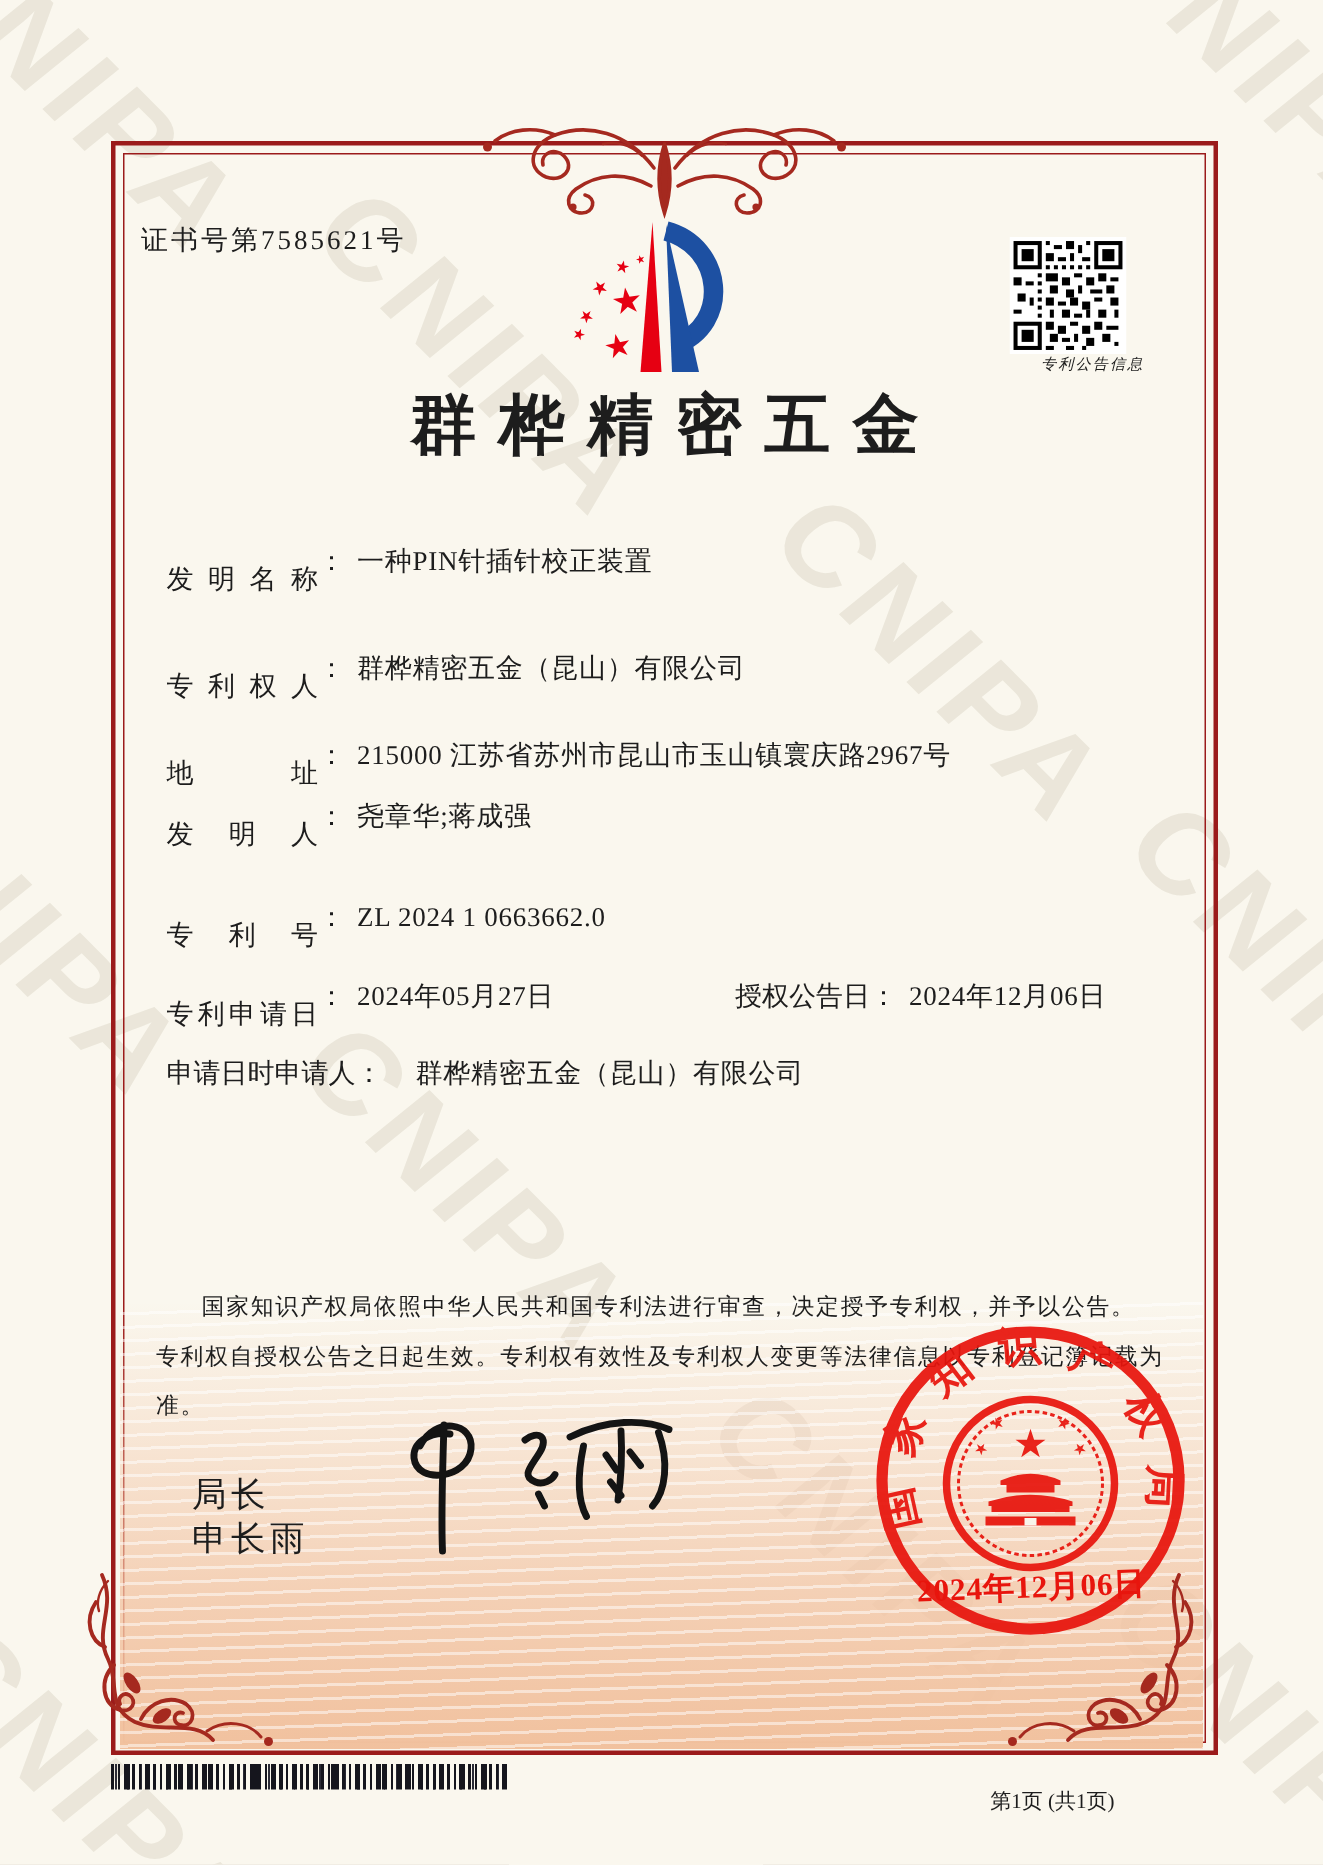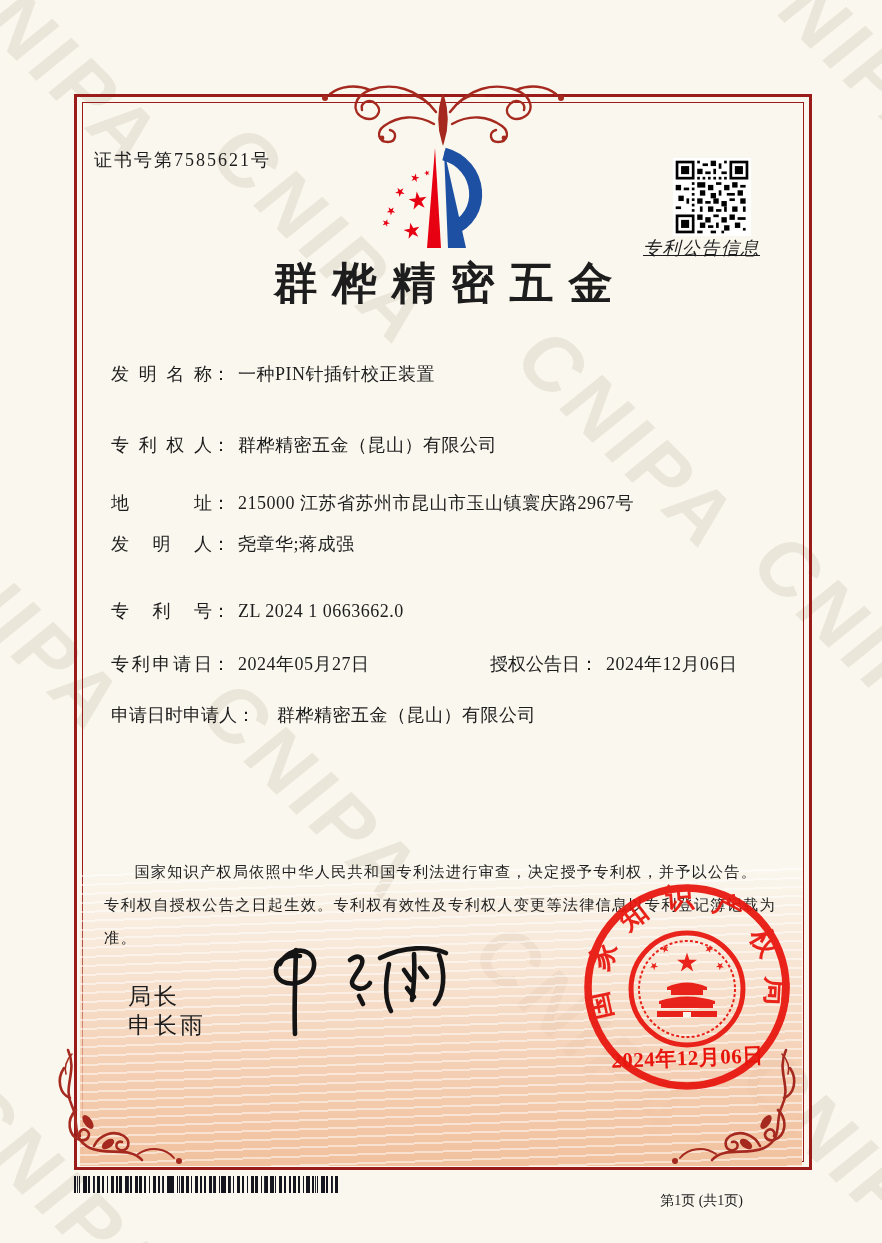--- a/index.html
+++ b/index.html
@@ -15,27 +15,27 @@
   .frame-inner{position:absolute;left:5px;top:5px;right:5px;bottom:5px;border:1px solid #9b1b1b;}
   
   .band{position:absolute;left:80px;top:868px;width:722px;height:298px;
         background:
           repeating-linear-gradient(178deg, rgba(255,255,255,0) 0 7px, rgba(255,255,255,.5) 7px 9px),
           linear-gradient(180deg, rgba(243,199,168,0) 0%, rgba(243,199,168,.35) 30%, rgba(242,195,162,.75) 65%, #f1c19e 100%);}
   
   .cert-no{position:absolute;left:94px;top:148px;font-size:18px;letter-spacing:2px;}
   .logo{position:absolute;left:378px;top:144px;}
   .qr{position:absolute;left:673px;top:158px;width:78px;height:78px;}
-  .qr-caption{position:absolute;left:643px;top:236px;width:120px;text-align:left;
-              font-size:18px;letter-spacing:1.5px;font-style:italic;text-decoration:underline;}
+  .qr-caption{position:absolute;left:643px;top:236px;width:120px;text-align:right;
+              font-size:10px;letter-spacing:1.5px;font-style:italic;}
   .title{position:absolute;left:143px;top:254px;width:600px;text-align:center;
          font-size:44px;font-weight:700;letter-spacing:15px;padding-left:15px;box-sizing:border-box;}
   
   .row{position:absolute;left:111px;width:700px;font-size:18px;white-space:nowrap;}
-  .lblj{display:inline-block;width:101px;text-align:justify;text-align-last:justify;vertical-align:top;}
+  .lblj{display:inline-block;width:101px;text-align:justify;text-align-last:justify;vertical-align:top;margin-top:12px;}
   .colon{display:inline-block;margin-right:8px;}
   .val{letter-spacing:.5px;}
   .col2{position:absolute;left:379px;top:0;}
   .widegap{margin-left:14px;}
   
   .statement{position:absolute;left:104px;top:842px;width:678px;font-size:15.2px;
              line-height:33px;letter-spacing:1.2px;}
   .statement .l1{text-indent:2em;margin-top:13px;}
   
   .signer{position:absolute;left:128px;top:982px;font-family:"Liberation Sans","DejaVu Sans",sans-serif;

